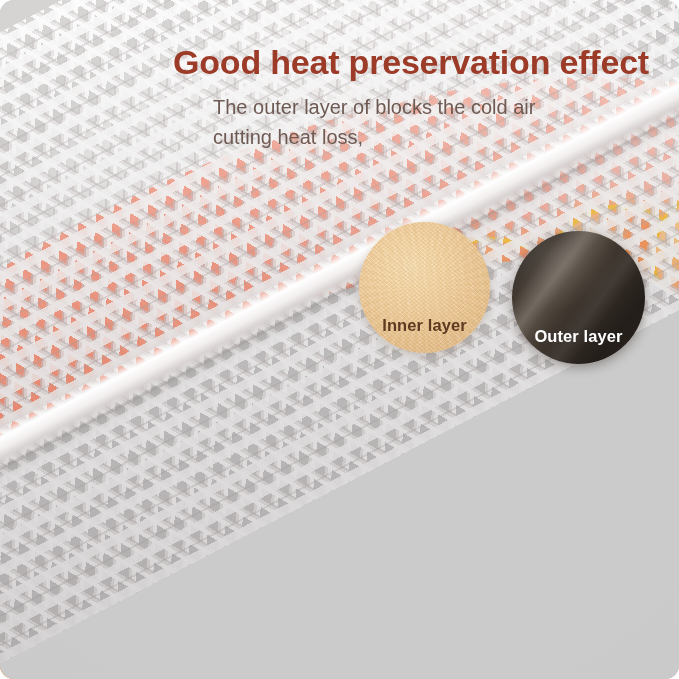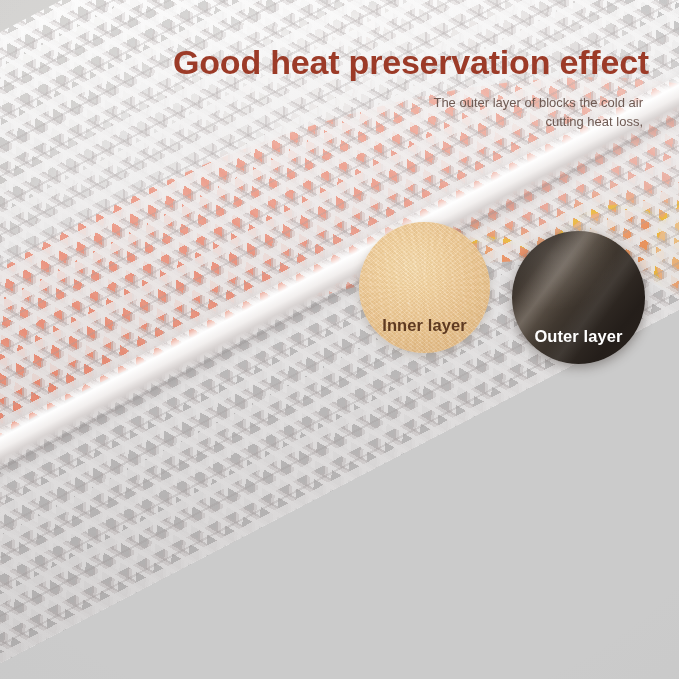--- a/index.html
+++ b/index.html
@@ -10,20 +10,21 @@
   body {
     font-family: "Liberation Sans", sans-serif;
   }
 
   #poster {
     position: relative;
     width: 679px;
     height: 679px;
     overflow: hidden;
     background: #cbcbcb;
+    border-radius: 14px;
   }
 
   
 
   .layer {
     position: absolute;
     inset: 0;
     pointer-events: none;
   }
 
@@ -254,22 +255,22 @@
     font-size: 34px;
     line-height: 1.18;
     font-weight: 700;
     letter-spacing: -0.2px;
     color: #9c3b28;
   }
 
   .para {
     position: absolute;
     right: 36px;
-    text-align: right;
-    font-size: 13px;
+    text-align: left;
+    font-size: 20px;
     line-height: 1.48;
     font-weight: 400;
     color: #6e5a53;
     white-space: pre-line;
   }
   .para-a { top: 93px; width: 430px; }
   .para-b { top: 140px; width: 430px; }
 
   
 

